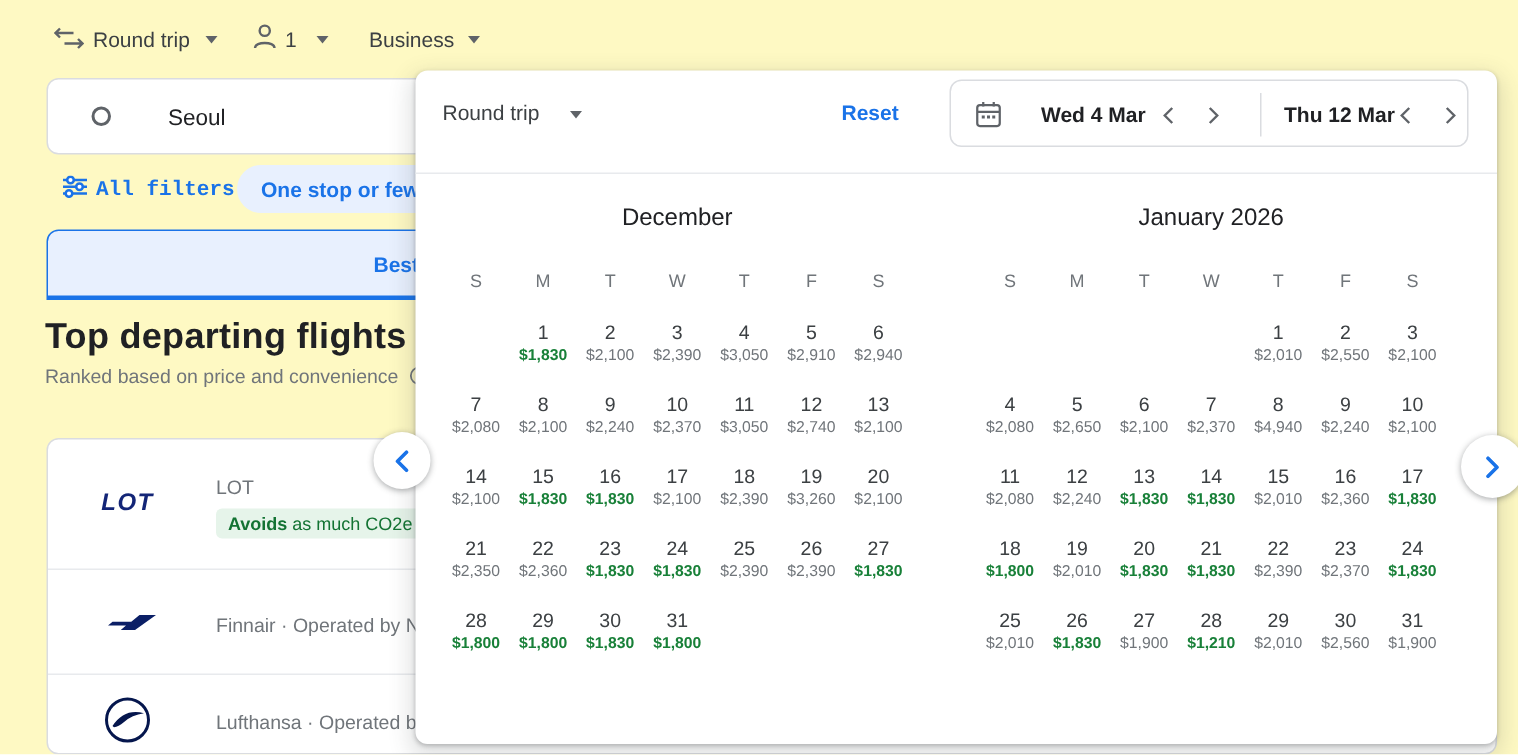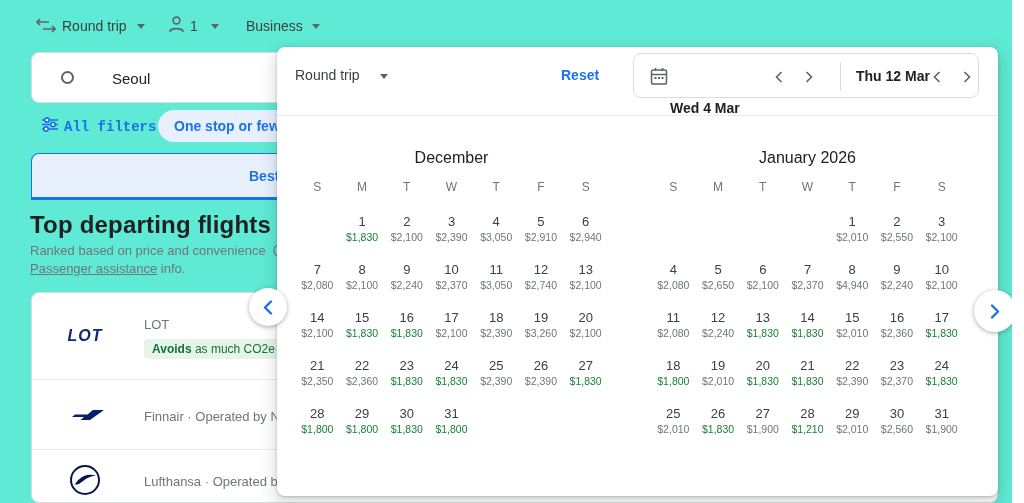--- a/index.html
+++ b/index.html
@@ -1,19 +1,19 @@
 <!DOCTYPE html>
 <html><head>
 <meta charset="utf-8">
 <style>
   * { margin:0; padding:0; box-sizing:border-box; }
   html,body { background:#fff; }
   .screen {
     position:relative; width:1012px; height:503px; overflow:hidden;
-    background:#5eead4; font-family:"Liberation Sans", sans-serif; color:#202124;
+    background:#fef9c3; font-family:"Liberation Sans", sans-serif; color:#202124;
   }
   .abs { position:absolute; }
   .nowrap { white-space:nowrap; }
 
   
   .tb-label { font-size:14px; color:#3c4043; }
   .caret { width:0; height:0; border-left:4px solid transparent; border-right:4px solid transparent; border-top:5px solid #5f6368; }
 
   
   .seoul-box { left:31px; top:52px; width:260px; height:51px; border:1px solid #dadce0; border-radius:8px; background:#fff; }
@@ -56,28 +56,28 @@
   .panel-divider { left:0; top:68px; width:721px; height:1px; background:#e8eaed; }
 
   .date-box { left:356px; top:6px; width:346px; height:45px; border:1px solid #dadce0; border-radius:8px; background:#fff; }
   .date-text { font-size:14px; font-weight:bold; color:#202124; top:14px; }
   .db-sep { left:206px; top:8px; width:1px; height:29px; background:#dadce0; }
   .db-chev { top:14px; width:18px; height:18px; display:flex; align-items:center; justify-content:center; cursor:pointer; }
 
   
   .month { top:82px; width:313px; }
   .m0 { left:18px; } .m1 { left:374px; }
-  .month-title { position:absolute; left:0; top:20px; width:313px; text-align:center; font-size:16px; color:#202124; }
+  .month-title { position:absolute; left:0; top:8px; width:313px; text-align:center; font-size:16px; color:#202124; }
   .weekdays { position:absolute; left:0; top:51px; width:313px; display:grid; grid-template-columns:repeat(7,1fr); }
   .wd { text-align:center; font-size:12px; color:#70757a; }
   .dgrid { position:absolute; left:0; top:78px; width:313px; display:grid; grid-template-columns:repeat(7,1fr); grid-auto-rows:48px; }
   .cell { text-align:center; padding-top:7px; cursor:pointer; border-radius:6px; }
   .dnum { font-size:13px; color:#3c4043; line-height:15px; }
   .dprice { font-size:10.5px; color:#70757a; margin-top:2px; }
-  .dprice.green { color:#188038; font-weight:normal; }
+  .dprice.green { color:#188038; font-weight:bold; }
 
   
   .nav-circle { width:38px; height:38px; border-radius:50%; background:#fff; z-index:20;
     box-shadow:0 1px 4px rgba(60,64,67,.45); display:flex; align-items:center; justify-content:center; cursor:pointer; }
   .nav-left { left:249px; top:288px; }
   .nav-right { left:974px; top:290px; width:42px; height:42px; }
 
   svg { display:block; }
 </style>
 </head>
@@ -131,23 +131,20 @@
   <div class="abs results-title">Top departing flights</div>
   <div class="abs results-sub nowrap">
     <span>Ranked based on price and convenience</span>
     <span style="display:inline-block; vertical-align:-2px; margin-left:4px;">
       <svg width="13" height="13" viewBox="0 0 13 13">
         <circle cx="6.5" cy="6.5" r="5.6" stroke="#70757a" stroke-width="1.2" fill="none"></circle>
         <rect x="5.9" y="5.5" width="1.3" height="4" fill="#70757a"></rect>
         <rect x="5.9" y="3.1" width="1.3" height="1.3" fill="#70757a"></rect>
       </svg>
     </span>
-  </div>
-  <div class="abs results-sub2 nowrap">
-    <span class="link-underline">Passenger assistance</span><span> info.</span>
   </div>
 
   <div class="abs flight-card">
 
     <div class="frow frow1">
       <div class="logo-box">
         <span class="lot-logo">LOT</span>
       </div>
       <div>
         <div class="fairline">LOT</div>
@@ -189,21 +186,21 @@
         <svg width="18" height="19" viewBox="0 0 18 19">
           <rect x="1.5" y="3" width="15" height="14" rx="1.8" stroke="#5f6368" stroke-width="1.5" fill="none"></rect>
           <line x1="1.5" y1="7.5" x2="16.5" y2="7.5" stroke="#5f6368" stroke-width="1.5"></line>
           <line x1="5.5" y1="1" x2="5.5" y2="4" stroke="#5f6368" stroke-width="1.5"></line>
           <line x1="12.5" y1="1" x2="12.5" y2="4" stroke="#5f6368" stroke-width="1.5"></line>
           <rect x="4.5" y="10" width="2" height="2" fill="#5f6368"></rect>
           <rect x="8" y="10" width="2" height="2" fill="#5f6368"></rect>
           <rect x="11.5" y="10" width="2" height="2" fill="#5f6368"></rect>
         </svg>
       </div>
-      <div class="abs date-text" style="left:36px;margin-top:32px;">Wed 4 Mar</div>
+      <div class="abs date-text" style="left:60px;">Wed 4 Mar</div>
       <div class="abs db-chev" style="left:136px;">
         <svg width="8" height="12" viewBox="0 0 8 12">
             <path d="M6.5 1 L1.5 6 L6.5 11" stroke="#5f6368" stroke-width="1.6" fill="none"></path>
           </svg>
       </div>
       <div class="abs db-chev" style="left:166px;">
         <svg width="8" height="12" viewBox="0 0 8 12">
             <path d="M1.5 1 L6.5 6 L1.5 11" stroke="#5f6368" stroke-width="1.6" fill="none"></path>
           </svg>
       </div>

